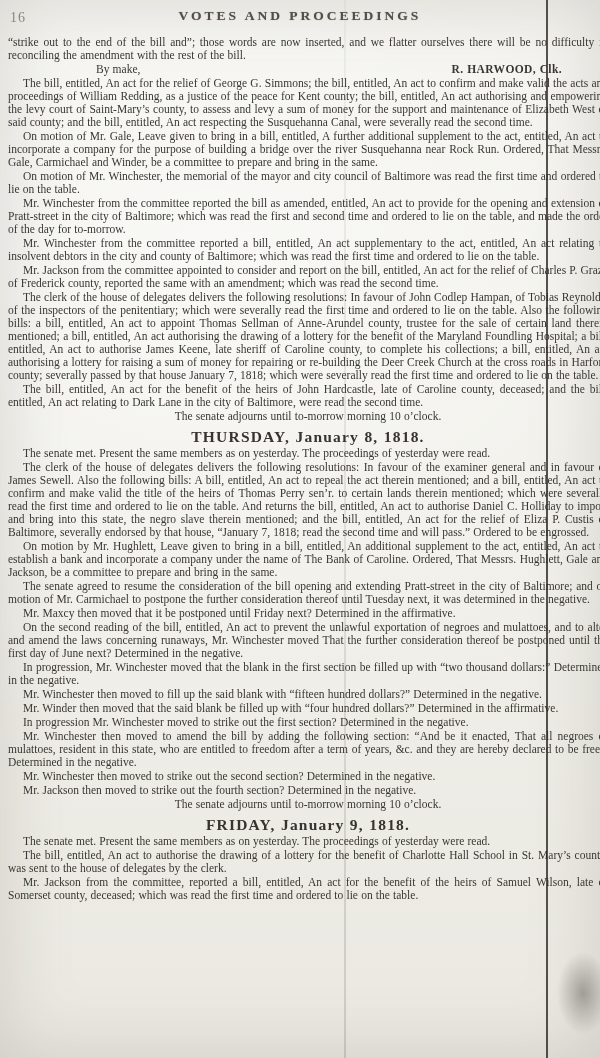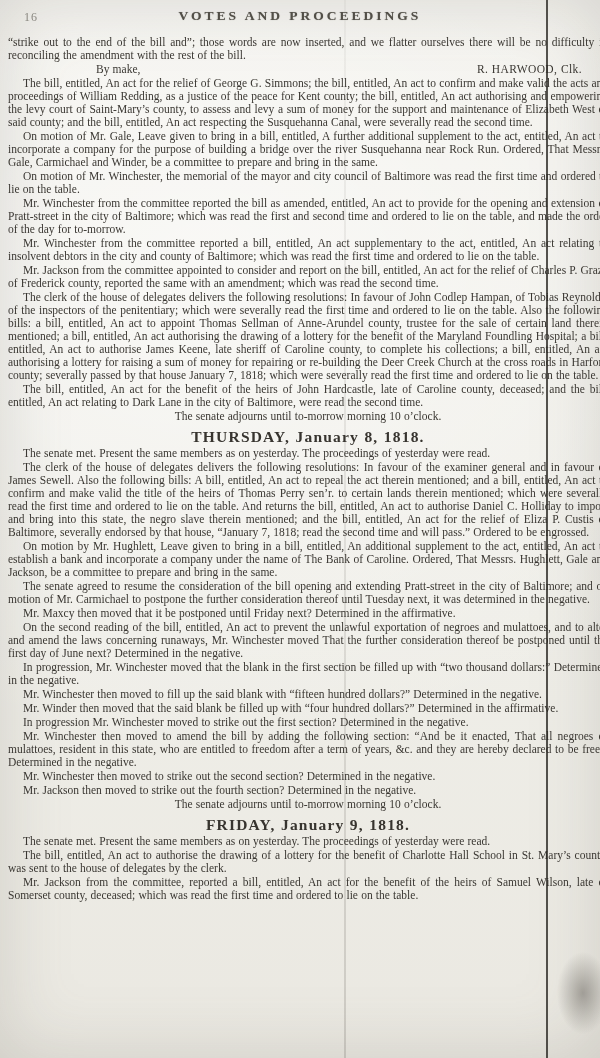--- a/index.html
+++ b/index.html
@@ -50,23 +50,23 @@
   }
   .header {
     position: absolute;
     top: 8px;
     left: 0;
     width: 600px;
     height: 22px;
   }
   .pagenum {
     position: absolute;
-    left: 24px;
+    left: 10px;
     top: 2px;
-    font-size: 12px;
+    font-size: 14px;
     letter-spacing: 1px;
     color: #6a675f;
     opacity: 0.75;
   }
   .running-title {
     display: block;
     text-align: center;
     font-size: 13.5px;
     font-weight: bold;
     letter-spacing: 3px;
@@ -93,22 +93,22 @@
     text-align: center;
     margin: 1px 0 2px 0;
   }
   .byorder {
     display: flex;
     justify-content: space-between;
     margin: 0 0 1px 0;
   }
   .byorder .by-left { margin-left: 88px; }
   .byorder .by-right {
-    margin-right: 26px;
-    font-weight: normal;
+    margin-right: 46px;
+    font-weight: bold;
     letter-spacing: 0.4px;
   }
   .day-heading {
     margin: 7px 0 4px 0;
     text-align: center;
     font-size: 15.5px;
     font-weight: bold;
     letter-spacing: 1.2px;
     color: #37342f;
     text-indent: 0;

